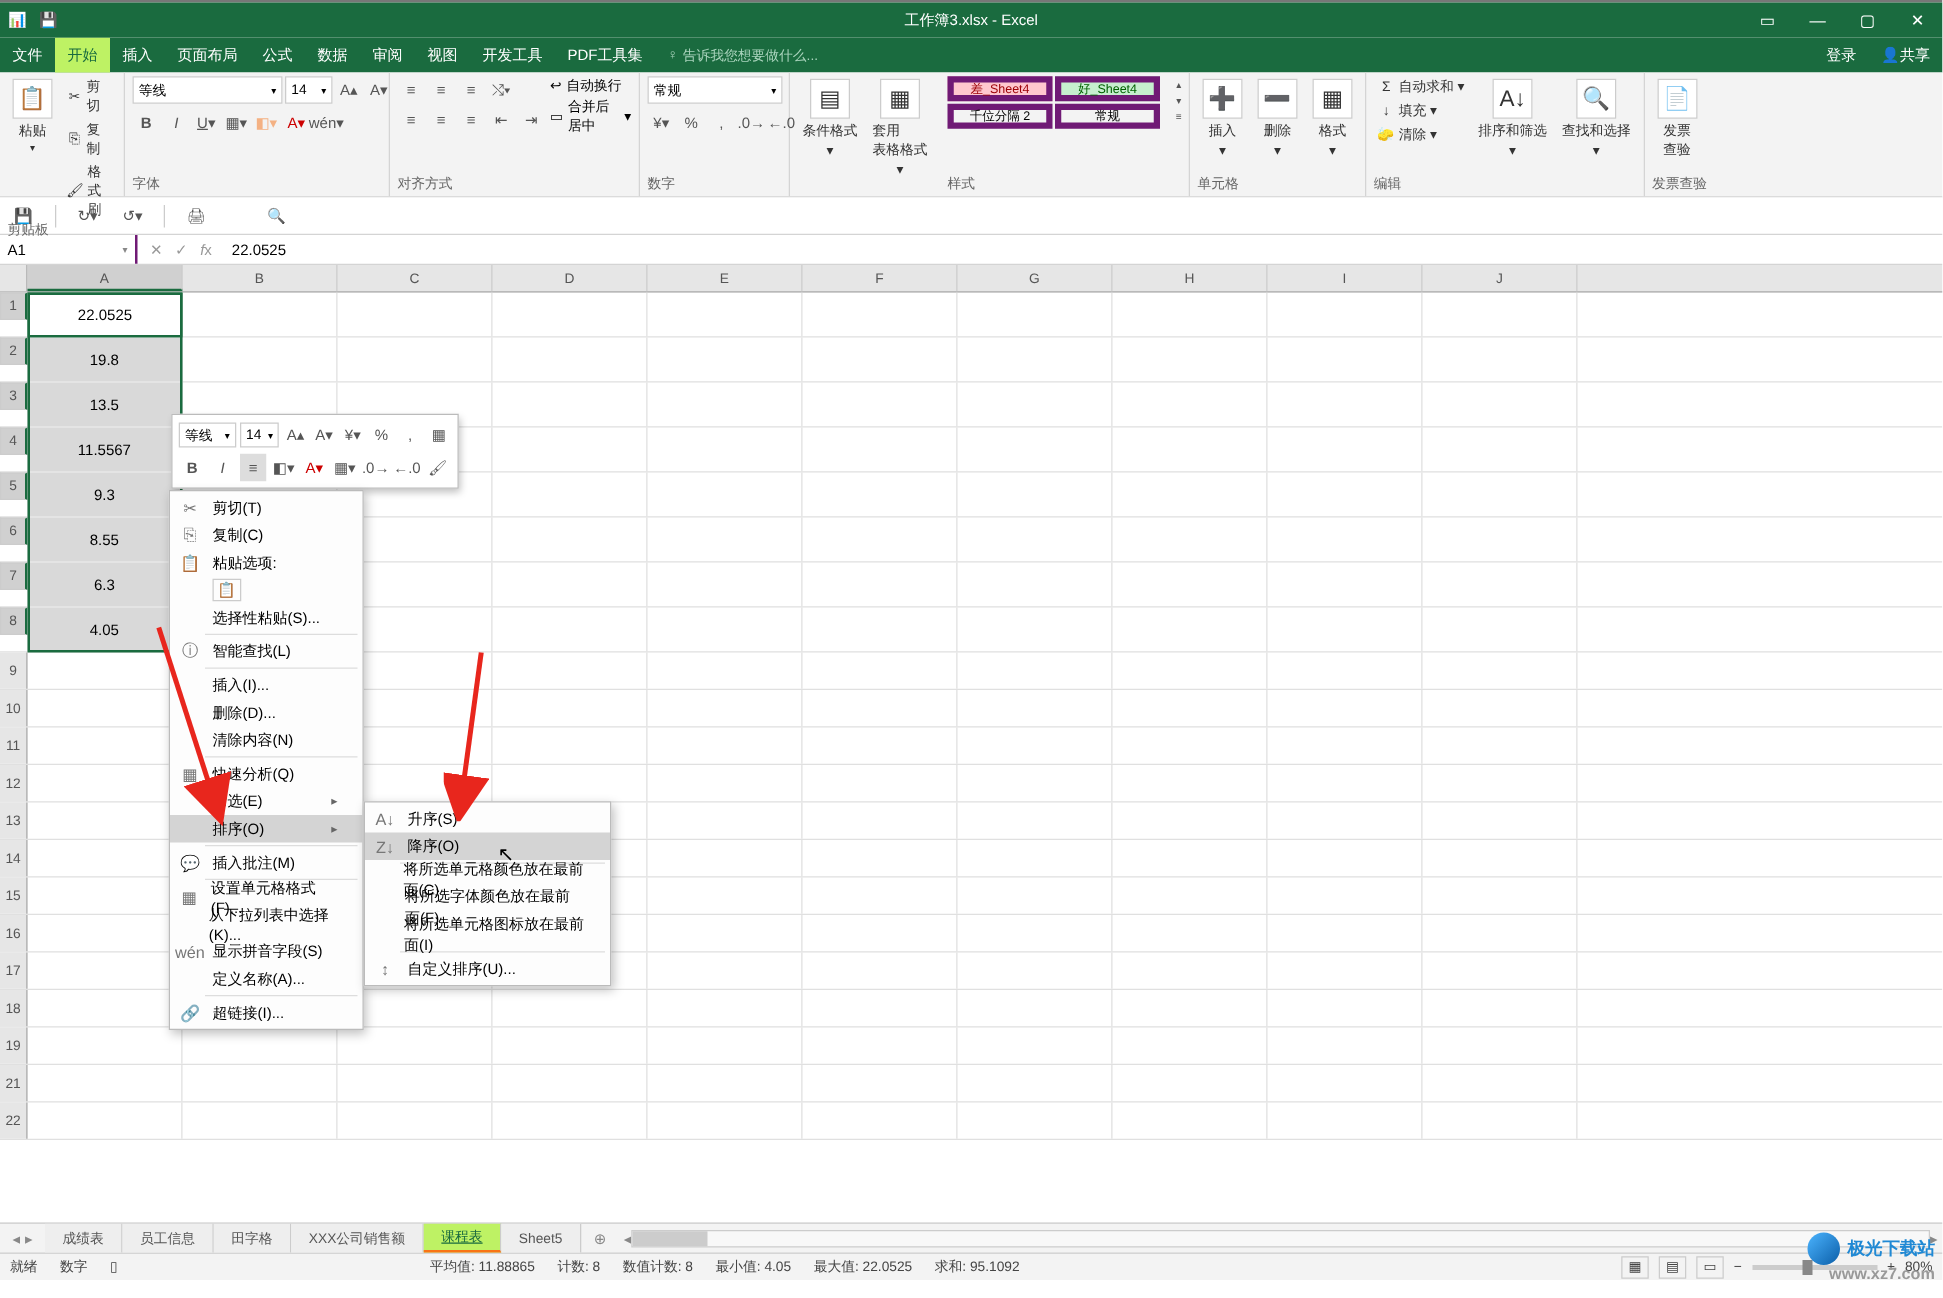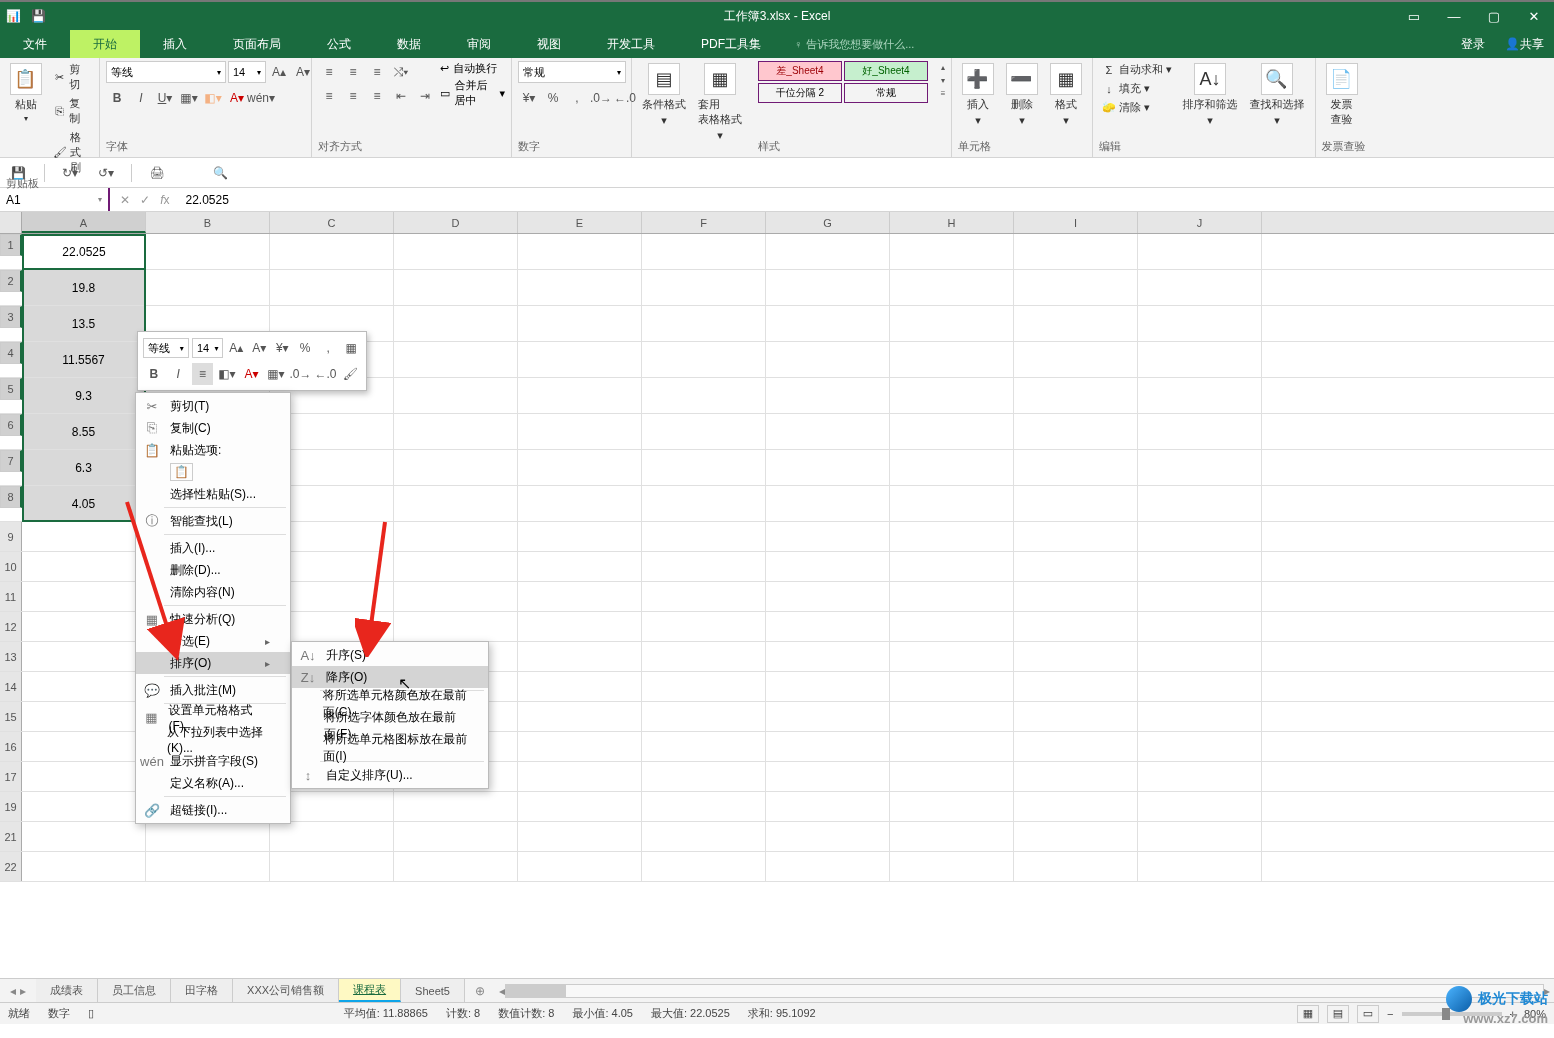--- a/index.html
+++ b/index.html
@@ -7,40 +7,40 @@
 
 
 .title-bar { height: 28px; background: #1a6b3f; color: #fff; display: flex; align-items: center; position: relative; }
 .title-bar .excel-icon { width: 28px; height: 28px; display: flex; align-items: center; justify-content: center; }
 .title-bar .title-center { position: absolute; left: 50%; transform: translateX(-50%); font-size: 12px; }
 .title-bar .right-ctrls { margin-left: auto; display: flex; align-items: center; }
 .title-bar .right-ctrls div { width: 40px; height: 28px; display: flex; align-items: center; justify-content: center; font-size: 13px; }
 
 
 .tabs-row { height: 28px; background: #1a6b3f; color: #fff; display: flex; align-items: stretch; }
-.tabs-row .tab { padding: 0 23px; display: flex; align-items: center; font-size: 12px; cursor: pointer; }
+.tabs-row .tab { padding: 0 10px; display: flex; align-items: center; font-size: 12px; cursor: pointer; }
 .tabs-row .tab.active { background: #bef264; color: #1a6b3f; }
 .tabs-row .tell-me { padding: 0 10px; color: #aad4bd; display: flex; align-items: center; font-size: 11px; gap: 4px; }
 .tabs-row .right-tabs { margin-left: auto; display: flex; }
 .tabs-row .right-tabs .tab { padding: 0 10px; }
 
 
 .ribbon { height: 100px; background: #f3f3f3; border-bottom: 1px solid #d4d4d4; display: flex; }
 .rgroup { border-right: 1px solid #d4d4d4; display: flex; flex-direction: column; padding: 3px 6px 0; }
 .rgroup-body { flex: 1; display: flex; align-items: flex-start; gap: 4px; }
 .rgroup-label { height: 18px; font-size: 11px; color: #666; }
 .big-btn { display: flex; flex-direction: column; align-items: center; padding: 2px 4px; gap: 2px; font-size: 11px; color: #333; }
 .big-btn .ico { width: 32px; height: 32px; background: #fff; border: 1px solid #ccc; display: flex; align-items: center; justify-content: center; font-size: 18px; }
 .mini-btn { width: 22px; height: 22px; border: 1px solid transparent; display: flex; align-items: center; justify-content: center; font-size: 12px; color: #555; }
 .btn-stack { display: flex; flex-direction: column; gap: 2px; }
 .btn-row { display: flex; gap: 2px; align-items: center; }
 .sel { border: 1px solid #ccc; background: #fff; height: 22px; display: flex; align-items: center; padding: 0 4px; font-size: 11px; }
 .styles-gallery { display: flex; flex-direction: column; gap: 2px; }
 .style-row { display: flex; gap: 2px; }
-.style-item { width: 84px; height: 20px; border: 1px solid #701a75; display: flex; align-items: center; justify-content: center; font-size: 10px; }
+.style-item { width: 84px; height: 20px; border: 5px solid #701a75; display: flex; align-items: center; justify-content: center; font-size: 10px; }
 .style-pink { background: #ffc7ce; color: #9c0006; }
 .style-green { background: #c6efce; color: #006100; }
 .clip-stack .row-item { display: flex; align-items: center; gap: 3px; font-size: 11px; color: #333; padding: 1px 3px; }
 .clip-stack .sm-ico { width: 14px; height: 14px; display: inline-flex; align-items: center; justify-content: center; font-size: 11px; }
 
 
 .qat-row { height: 30px; background: #fff; border-bottom: 1px solid #d4d4d4; display: flex; align-items: center; padding-left: 8px; gap: 14px; }
 .qat-btn { width: 22px; height: 22px; display: flex; align-items: center; justify-content: center; color: #555; }
 
 
@@ -80,21 +80,21 @@
 .ctx-item .arrow { margin-left: auto; color: #666; font-size: 10px; }
 .ctx-sep { height: 1px; background: #ddd; margin: 2px 4px 2px 28px; }
 
 
 .red-arrow { position: absolute; pointer-events: none; }
 
 
 .sheet-tabs-row { height: 24px; border-top: 1px solid #ccc; display: flex; align-items: stretch; background: #f3f3f3; }
 .sheet-nav { display: flex; align-items: center; padding: 0 10px; gap: 4px; color: #888; }
 .sheet-tab { padding: 0 14px; border-right: 1px solid #ccc; display: flex; align-items: center; font-size: 11px; background: #eee; color: #555; }
-.sheet-tab.active { background: #fef9c3; border-bottom: 2px solid #0ea5e9; color: #1a6b3f; text-decoration: underline; }
+.sheet-tab.active { background: #bef264; border-bottom: 2px solid #f97316; color: #1a6b3f; text-decoration: underline; }
 .sheet-add { width: 30px; display: flex; align-items: center; justify-content: center; color: #888; }
 .scroll-track { flex:1; display:flex; align-items:center; padding:3px 4px; }
 .scroll-track .bar { flex:1; height:14px; border:1px solid #ccc; background:#f8f8f8; position:relative; }
 
 
 .status-bar { height: 22px; background: #f3f3f3; border-top: 1px solid #ccc; display: flex; align-items: center; padding: 0 8px; font-size: 11px; color: #444; gap: 18px; }
 .status-bar .center-stats { margin-left: auto; margin-right: auto; display: flex; gap: 18px; }
 .status-bar .right { margin-left: auto; display: flex; gap: 8px; align-items: center; }
 .status-bar .view-btn { width: 22px; height: 18px; border: 1px solid #ccc; display: flex; align-items: center; justify-content: center; }
 .zoom-slider { width: 100px; height: 4px; background: #ccc; position: relative; }
@@ -554,20 +554,33 @@
         <div class="cell"></div>
         <div class="cell"></div>
         <div class="cell"></div>
         <div class="cell"></div>
         <div class="cell"></div>
         <div class="cell"></div>
         <div class="cell"></div>
       </div>
       <div class="grid-row short">
         <div class="row-header">17</div>
+        <div class="cell col-a"></div>
+        <div class="cell"></div>
+        <div class="cell"></div>
+        <div class="cell"></div>
+        <div class="cell"></div>
+        <div class="cell"></div>
+        <div class="cell"></div>
+        <div class="cell"></div>
+        <div class="cell"></div>
+        <div class="cell"></div>
+      </div>
+      <div class="grid-row short">
+        <div class="row-header">18</div>
         <div class="cell col-a"></div>
         <div class="cell"></div>
         <div class="cell"></div>
         <div class="cell"></div>
         <div class="cell"></div>
         <div class="cell"></div>
         <div class="cell"></div>
         <div class="cell"></div>
         <div class="cell"></div>
         <div class="cell"></div>

